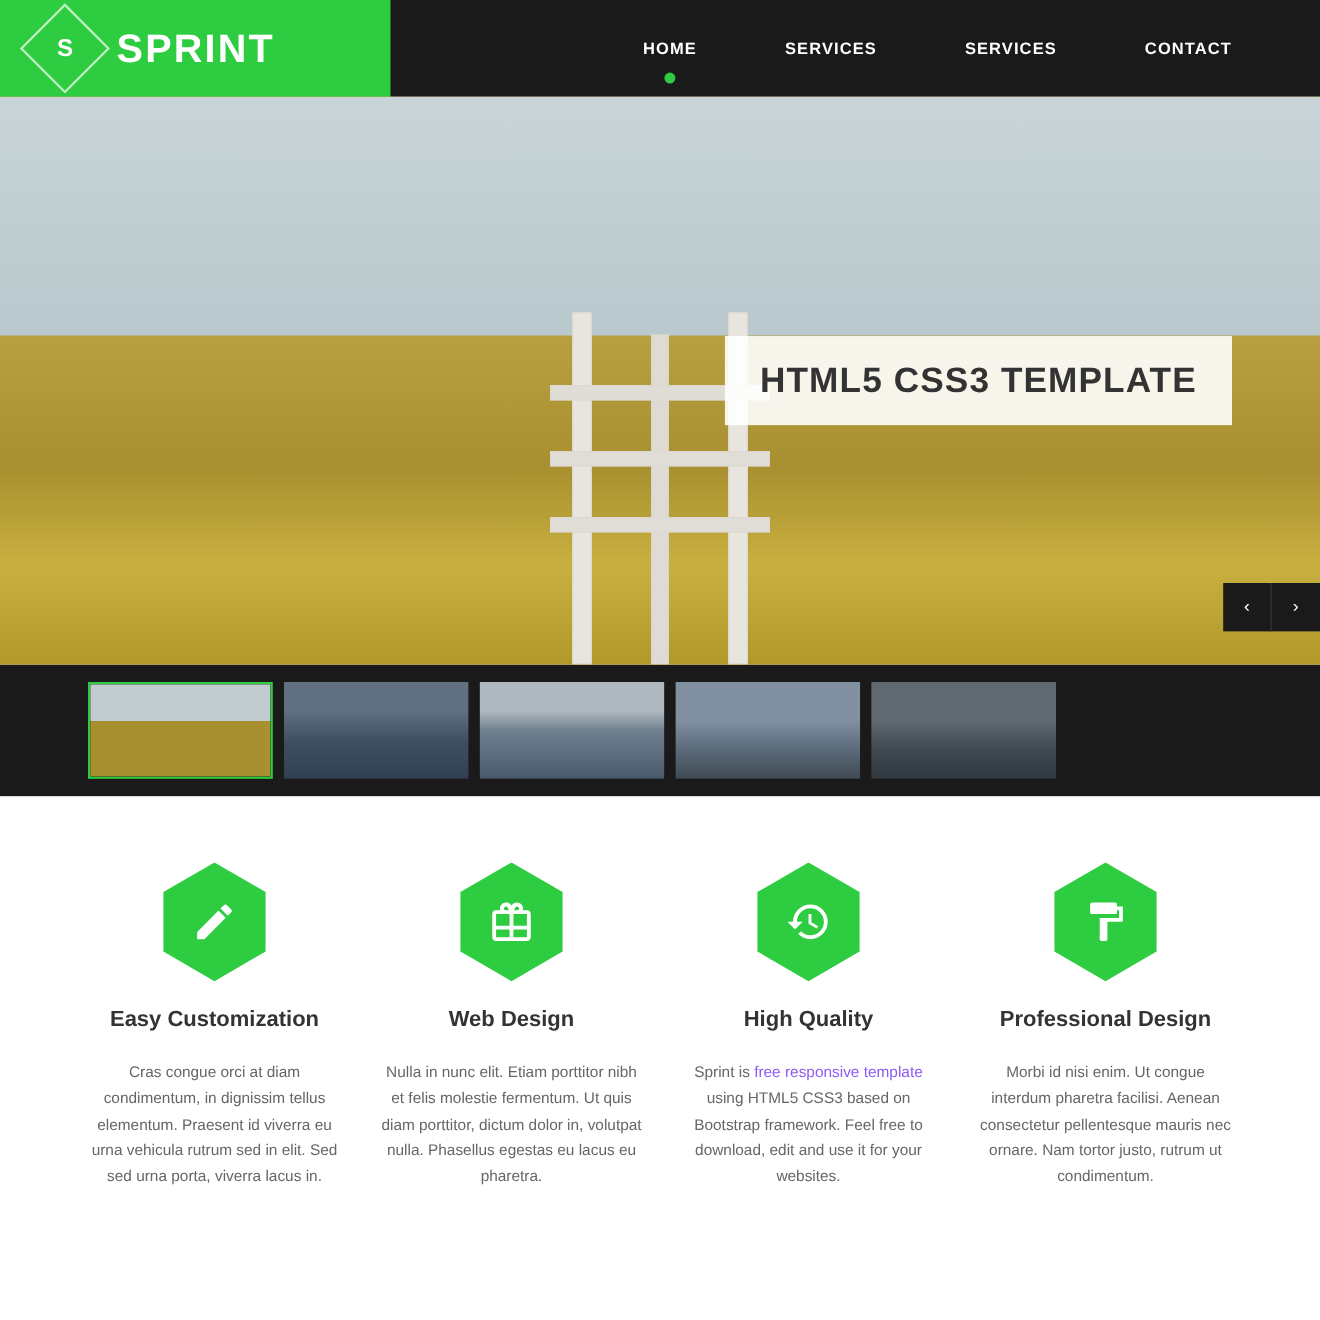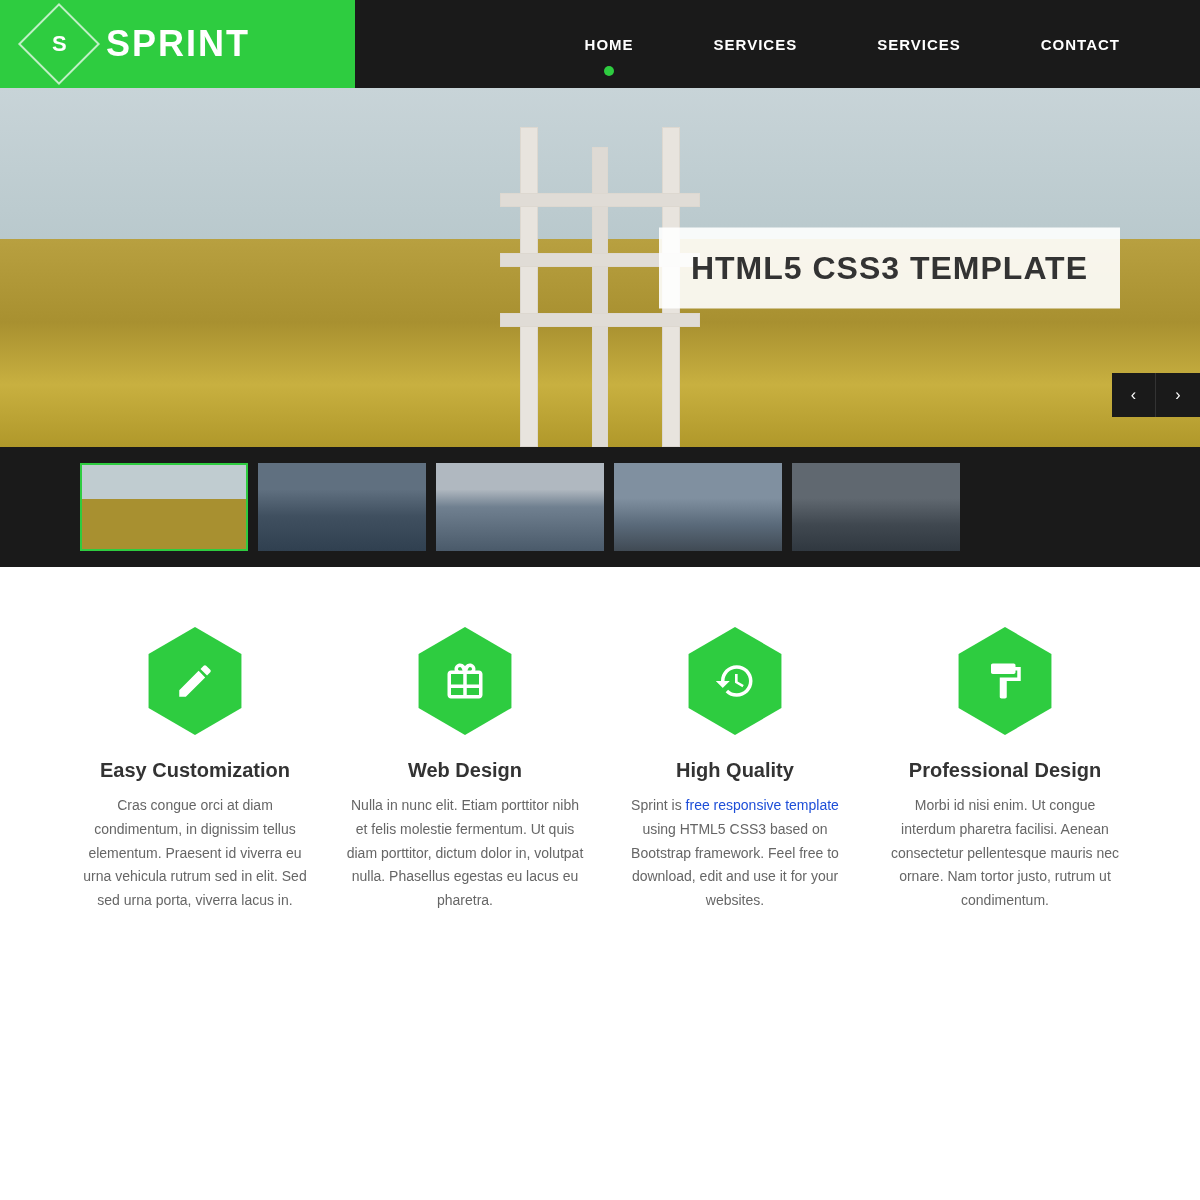--- a/index.html
+++ b/index.html
@@ -75,21 +75,21 @@
       width: 10px;
       height: 10px;
       background: #2ecc40;
       border-radius: 50%;
     }
 
     
     .hero {
       position: relative;
       width: 100%;
-      height: 359px;
+      height: 516px;
       overflow: hidden;
       background: #fde047;
     }
     .hero-bg {
       width: 100%;
       height: 100%;
       background: linear-gradient(to bottom, #b8c8d0 0%, #a8b8c0 30%, #8fa090 60%, #b8a870 80%, #9a8860 100%);
       position: relative;
     }
     
@@ -228,29 +228,29 @@
     }
     .feature-icon svg {
       width: 42px;
       height: 42px;
       fill: #fff;
     }
     .feature-title {
       font-size: 20px;
       font-weight: bold;
       color: #333;
-      margin-bottom: 12px;
+      margin-bottom: 24px;
     }
     .feature-text {
       font-size: 14px;
       color: #666;
       line-height: 1.7;
     }
     .feature-link {
-      color: #1d4ed8;
+      color: #8b5cf6;
       text-decoration: none;
     }
   </style>
 </head>
 <body>
 
 <header class="header">
   <div class="logo-area">
     <div class="logo-icon">
       <span class="logo-icon-inner">S</span>

